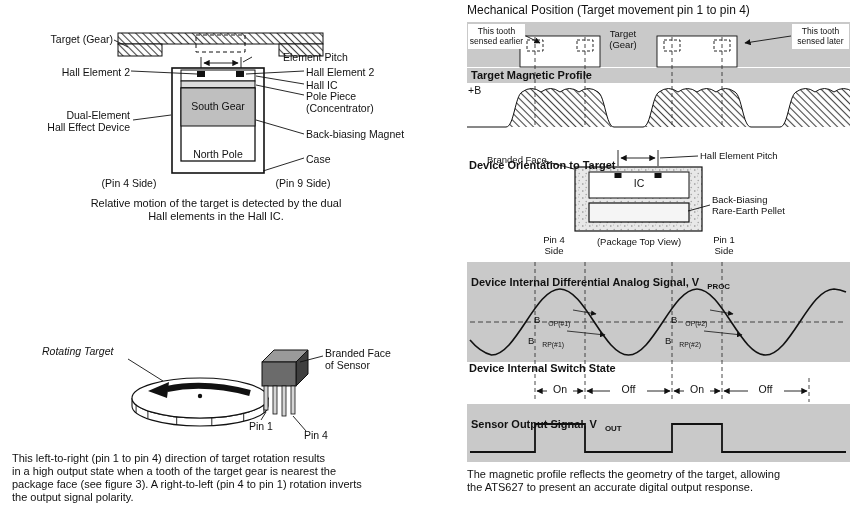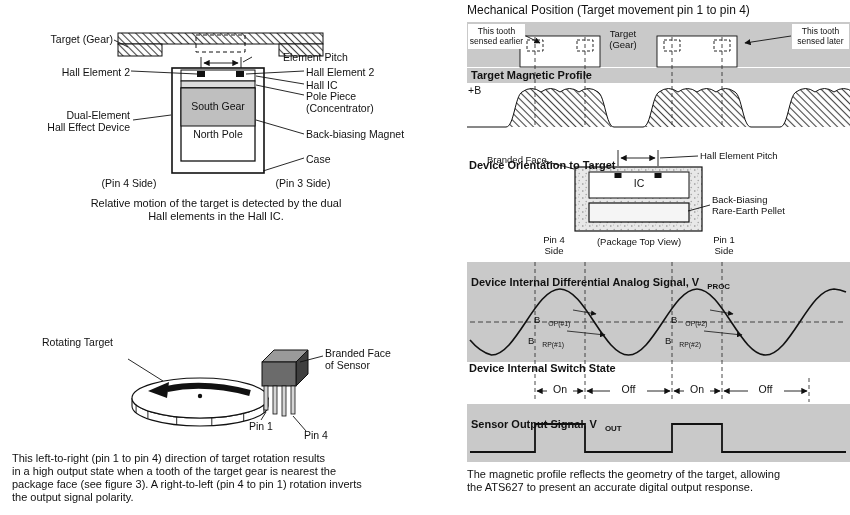--- a/index.html
+++ b/index.html
@@ -179,29 +179,29 @@
   <div class="lbl f10 r" style="left:20px;top:33px;width:93px;">Target (Gear)</div>
   <div class="lbl f10" style="left:270px;top:51px;margin-left:13px;">Element Pitch</div>
   <div class="lbl f10 r" style="left:38px;top:66px;width:92px;">Hall Element 2</div>
   <div class="lbl f10" style="left:306px;top:66px;">Hall Element 2</div>
   <div class="lbl f10" style="left:306px;top:79px;">Hall IC</div>
   <div class="lbl f10" style="left:306px;top:90px;">Pole Piece
 (Concentrator)</div>
   <div class="lbl f10 r" style="left:26px;top:109px;width:104px;">Dual-Element
 Hall Effect Device</div>
   <div class="lbl f10 c" style="left:181px;top:100px;width:74px;">South Gear</div>
-  <div class="lbl f10 c" style="left:181px;top:128px;width:74px;">North Pole</div>
+  <div class="lbl f10 c" style="left:181px;top:148px;width:74px;">North Pole</div>
   <div class="lbl f10" style="left:306px;top:128px;">Back-biasing Magnet</div>
   <div class="lbl f10" style="left:306px;top:153px;">Case</div>
   <div class="lbl f10 c" style="left:96px;top:177px;width:66px;">(Pin 4 Side)</div>
-  <div class="lbl f10 c" style="left:270px;top:177px;width:66px;">(Pin 3 Side)</div>
+  <div class="lbl f10 c" style="left:270px;top:177px;width:66px;">(Pin 9 Side)</div>
   <div class="lbl f11 c" style="left:10px;top:197px;width:412px;">Relative motion of the target is detected by the dual
 Hall elements in the Hall IC.</div>
 
-  <div class="lbl f10" style="left:42px;top:336px;">Rotating Target</div>
+  <div class="lbl f10" style="left:42px;top:345px;font-style:italic;">Rotating Target</div>
   <div class="lbl f10" style="left:325px;top:347px;">Branded Face
 of Sensor</div>
   <div class="lbl f10" style="left:249px;top:420px;">Pin 1</div>
   <div class="lbl f10" style="left:304px;top:429px;">Pin 4</div>
   <div class="lbl f11" style="left:12px;top:452px;width:430px;">This left-to-right (pin 1 to pin 4) direction of target rotation results
 in a high output state when a tooth of the target gear is nearest the
 package face (see figure 3). A right-to-left (pin 4 to pin 1) rotation inverts
 the output signal polarity.</div>
 
   <div class="lbl ttl" style="left:467px;top:3px;">Mechanical Position (Target movement pin 1 to pin 4)</div>

